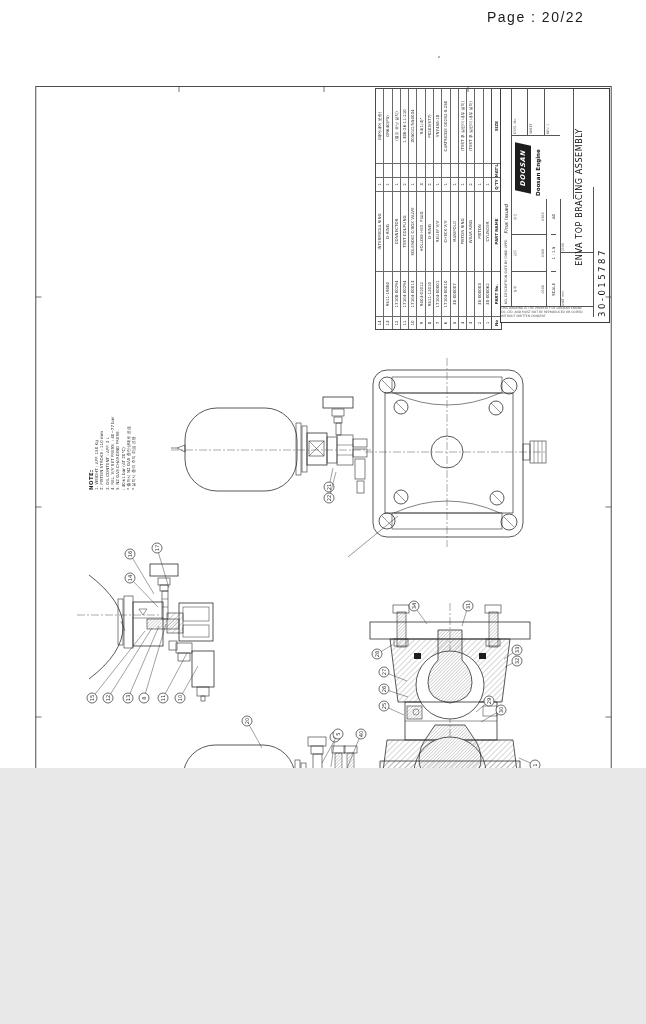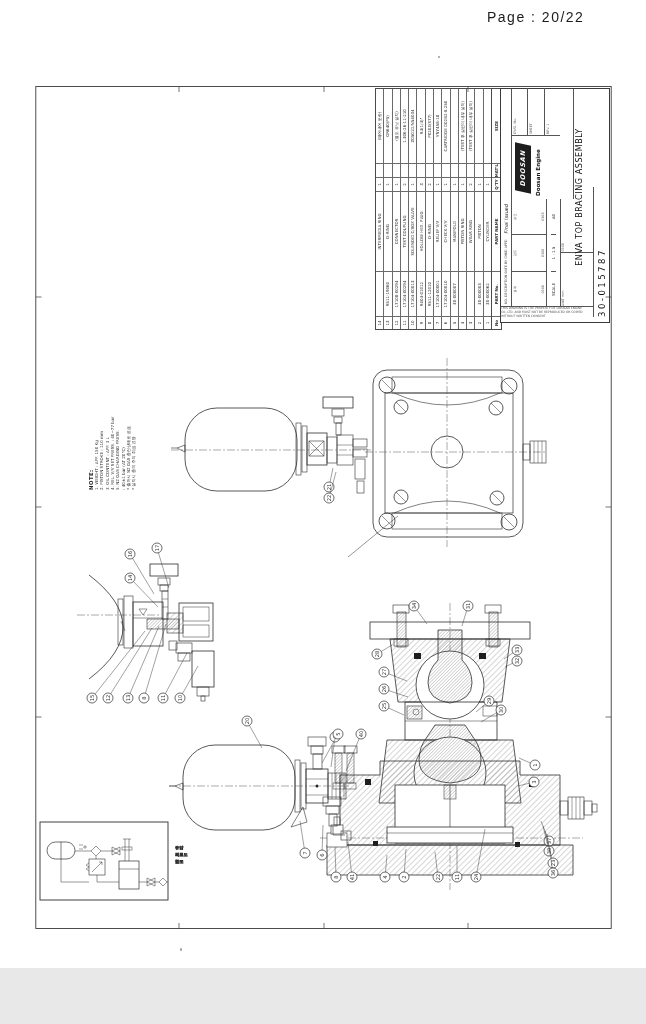--- a/index.html
+++ b/index.html
@@ -1,16 +1,16 @@
 <!DOCTYPE html>
 <html><head>
 <meta charset="utf-8">
 <style>
   html,body{margin:0;padding:0;background:#e8e8e8;}
-  .page{position:relative;width:646px;height:968px;background:#ffffff;overflow:hidden;
+  .page{position:relative;width:646px;height:768px;background:#ffffff;overflow:hidden;
         font-family:"Liberation Sans",sans-serif;color:#1c1c1c;}
   .hdr{position:absolute;top:9px;left:487px;font-size:14px;letter-spacing:1.5px;white-space:nowrap;}
   .ftr{position:absolute;top:992px;left:418px;font-size:14px;letter-spacing:1px;white-space:nowrap;}
   .sheet{position:absolute;left:35px;top:85px;width:577px;height:845px;}
   
   .rot{position:absolute;left:0;top:0;width:845px;height:577px;
        transform:rotate(-90deg) translateX(-845px);transform-origin:0 0;}
   .art{position:absolute;left:0;top:0;width:577px;height:845px;}
   .speck{position:absolute;background:#9a9a9a;border-radius:50%;}
 

